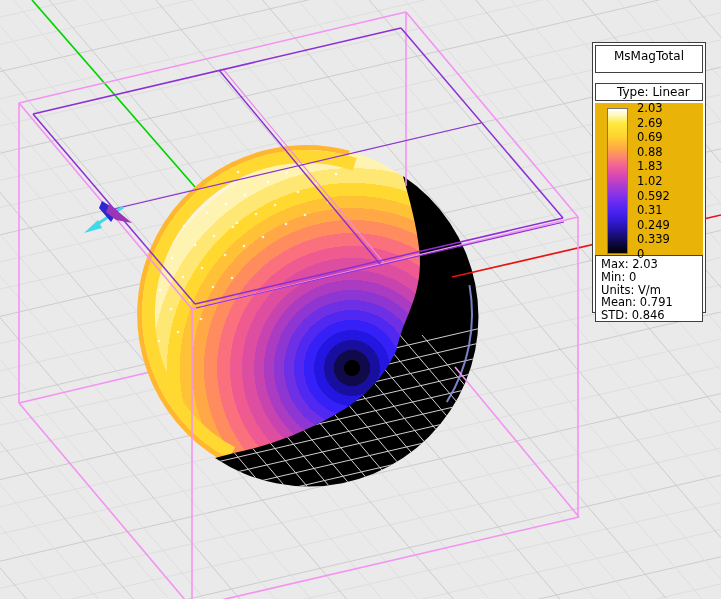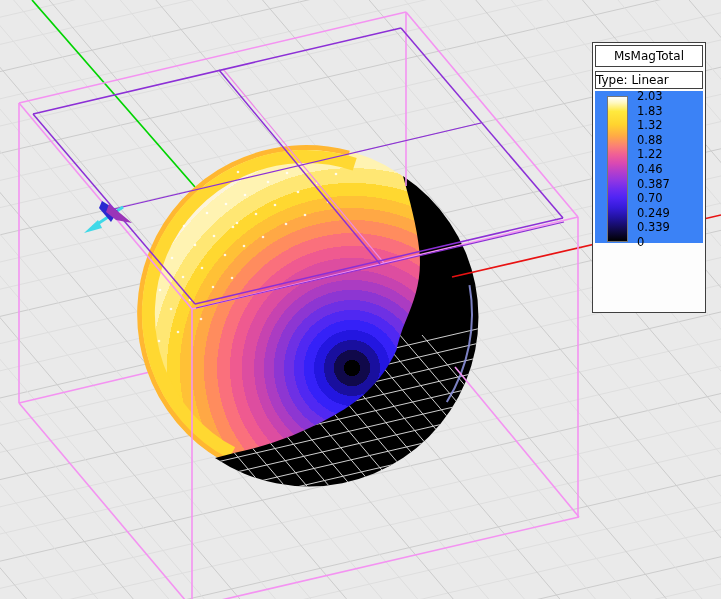--- a/index.html
+++ b/index.html
@@ -2,25 +2,25 @@
 <html><head>
 <meta charset="utf-8">
 <style>
   html,body{margin:0;padding:0;background:#888;}
   #stage{position:relative;width:721px;height:599px;overflow:hidden;background:#eaeaea;
          font-family:"DejaVu Sans","Liberation Sans",sans-serif;}
   #scene{position:absolute;left:0;top:0;cursor:default;}
   
   .legend{position:absolute;left:592px;top:42px;width:114px;height:271px;box-sizing:border-box;
           border:1px solid #3f3f3f;background:#fdfdfd;padding:2px;color:#000;}
-  .lg-title{box-sizing:border-box;height:22px;line-height:20px;border:1px solid #3f3f3f;
-            text-align:center;font-size:12px;margin-bottom:4px;background:#fff;}
+  .lg-title{box-sizing:border-box;height:28px;line-height:20px;border:1px solid #3f3f3f;
+            text-align:center;font-size:12px;margin-bottom:10px;background:#fff;}
   .lg-type{box-sizing:border-box;height:18px;line-height:16px;border:1px solid #3f3f3f;
-           padding-left:0;font-size:12px;margin-bottom:2px;background:#fff;}
-  .lg-bar{position:relative;height:152px;background:#3b82f6;}
+           padding-left:21px;font-size:12px;margin-bottom:2px;background:#fff;}
+  .lg-bar{position:relative;height:152px;background:#eab308;}
   .strip{position:absolute;left:12px;top:5px;width:21px;height:146px;border:1px solid #777;box-sizing:border-box;}
   .ticks{position:absolute;left:42px;top:-1px;height:158px;display:flex;flex-direction:column;
          justify-content:space-between;font-size:11.5px;}
   .tick{line-height:12px;white-space:nowrap;}
   .lg-stats{box-sizing:border-box;height:67px;border:1px solid #3f3f3f;padding:2px 0 0 5px;background:#fff;}
   .stat{font-size:11.5px;line-height:12.8px;white-space:nowrap;}
 </style>
 </head>
 <body>
 
@@ -265,27 +265,34 @@
   </g>
 </svg>
 
 <div class="legend">
   <div class="lg-title">MsMagTotal</div>
   <div class="lg-type">Type: Linear</div>
   <div class="lg-bar">
     <div class="strip" id="cstrip" style="background: linear-gradient(rgb(255, 255, 255) 0%, rgb(255, 248, 192) 4%, rgb(255, 233, 62) 10%, rgb(255, 212, 47) 19%, rgb(255, 171, 69) 27%, rgb(251, 129, 117) 34%, rgb(240, 95, 150) 40%, rgb(218, 73, 178) 46%, rgb(180, 62, 204) 52%, rgb(145, 54, 226) 58%, rgb(109, 44, 240) 64%, rgb(79, 36, 244) 70%, rgb(53, 27, 216) 77%, rgb(33, 18, 158) 84%, rgb(19, 11, 88) 91%, rgb(0, 0, 0) 100%);"></div>
     <div class="ticks">
           <span class="tick">2.03</span>
+          <span class="tick">2.69</span>
+          <span class="tick">0.69</span>
+          <span class="tick">0.88</span>
           <span class="tick">1.83</span>
-          <span class="tick">1.32</span>
-          <span class="tick">0.88</span>
-          <span class="tick">1.22</span>
-          <span class="tick">0.46</span>
-          <span class="tick">0.387</span>
-          <span class="tick">0.70</span>
+          <span class="tick">1.02</span>
+          <span class="tick">0.592</span>
+          <span class="tick">0.31</span>
           <span class="tick">0.249</span>
           <span class="tick">0.339</span>
           <span class="tick">0</span>
         </div>
   </div>
+  <div class="lg-stats">
+        <div class="stat">Max: 2.03</div>
+        <div class="stat">Min: 0</div>
+        <div class="stat">Units: V/m</div>
+        <div class="stat">Mean: 0.791</div>
+        <div class="stat">STD: 0.846</div>
+      </div>
 </div>
 
 </div>
 
 </body></html>

